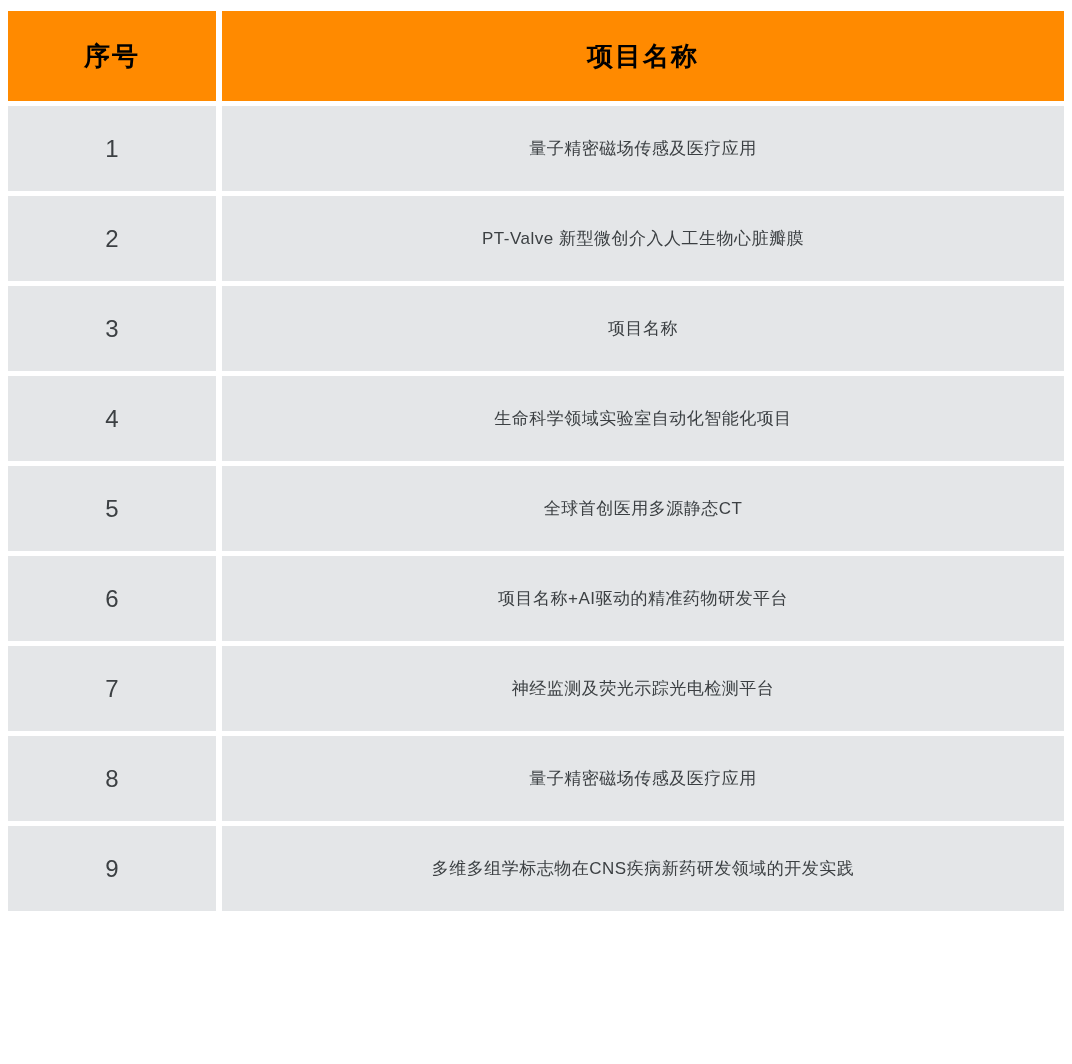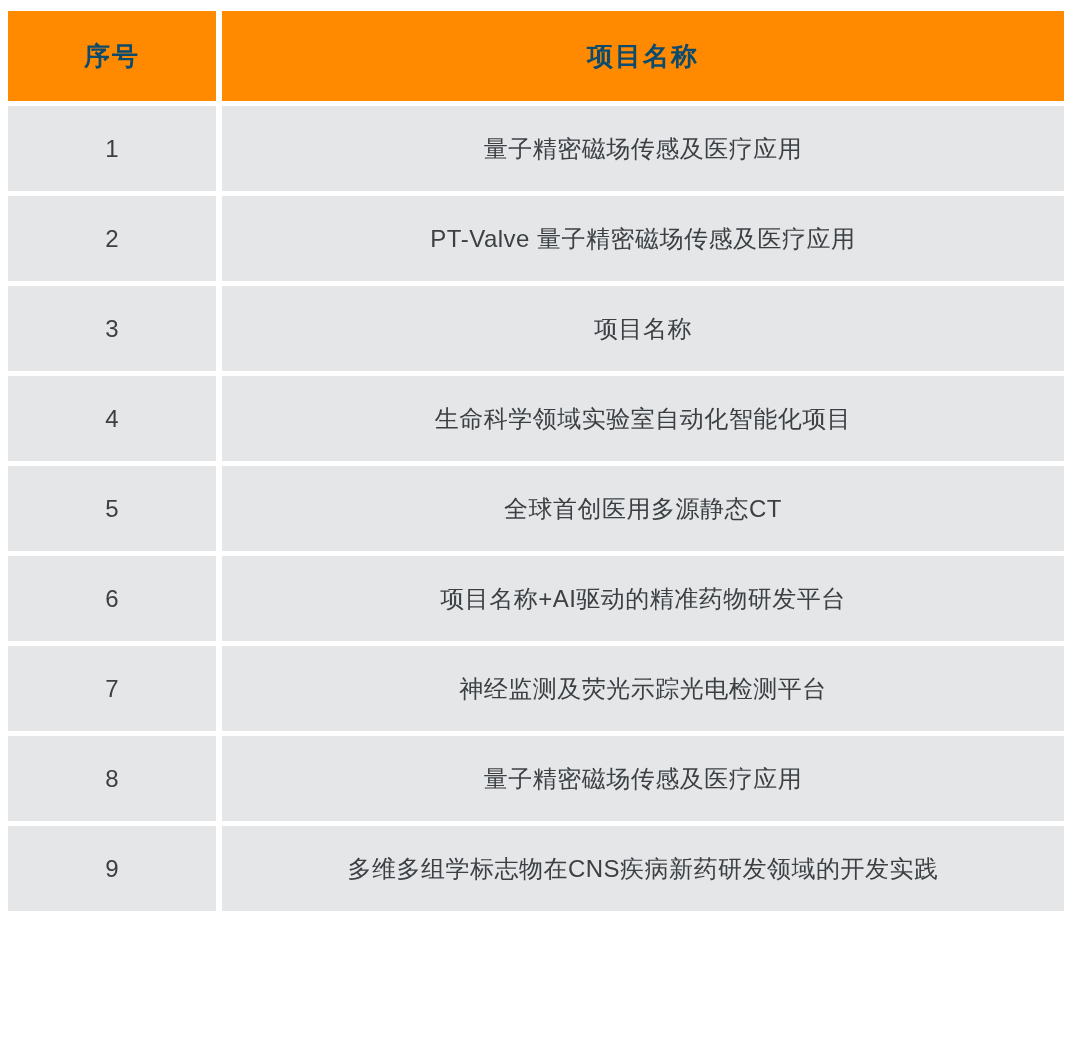--- a/index.html
+++ b/index.html
@@ -22,36 +22,36 @@
     width: 1056px;
     border-collapse: separate;
     border-spacing: 0 5px;
     table-layout: fixed;
   }
   table.project-table col.col-index { width: 214px; }
   table.project-table col.col-name { width: 842px; }
 
   thead th {
     background: #FF8A00;
-    color: #0c4a6e;
+    color: #000000;
     font-size: 26px;
     font-weight: bold;
     height: 90px;
     text-align: center;
     vertical-align: middle;
     padding: 0;
     letter-spacing: 2px;
   }
   thead th.th-index {
     border-right: 6px solid #ffffff;
   }
   tbody td {
     background: #E4E6E8;
     color: #3C4043;
-    font-size: 24px;
+    font-size: 17px;
     height: 85px;
     text-align: center;
     vertical-align: middle;
     padding: 0 10px;
     box-sizing: border-box;
   }
   tbody td.cell-index {
     border-right: 6px solid #ffffff;
     font-size: 24px;
   }
@@ -74,21 +74,21 @@
         <th class="th-name">项目名称</th>
       </tr>
     </thead>
     <tbody>
       <tr>
         <td class="cell-index">1</td>
         <td class="cell-name">量子精密磁场传感及医疗应用</td>
       </tr>
       <tr>
         <td class="cell-index">2</td>
-        <td class="cell-name">PT-Valve 量子精密磁场传感及医疗应用</td>
+        <td class="cell-name">PT-Valve 新型微创介入人工生物心脏瓣膜</td>
       </tr>
       <tr>
         <td class="cell-index">3</td>
         <td class="cell-name">项目名称</td>
       </tr>
       <tr>
         <td class="cell-index">4</td>
         <td class="cell-name">生命科学领域实验室自动化智能化项目</td>
       </tr>
       <tr>

